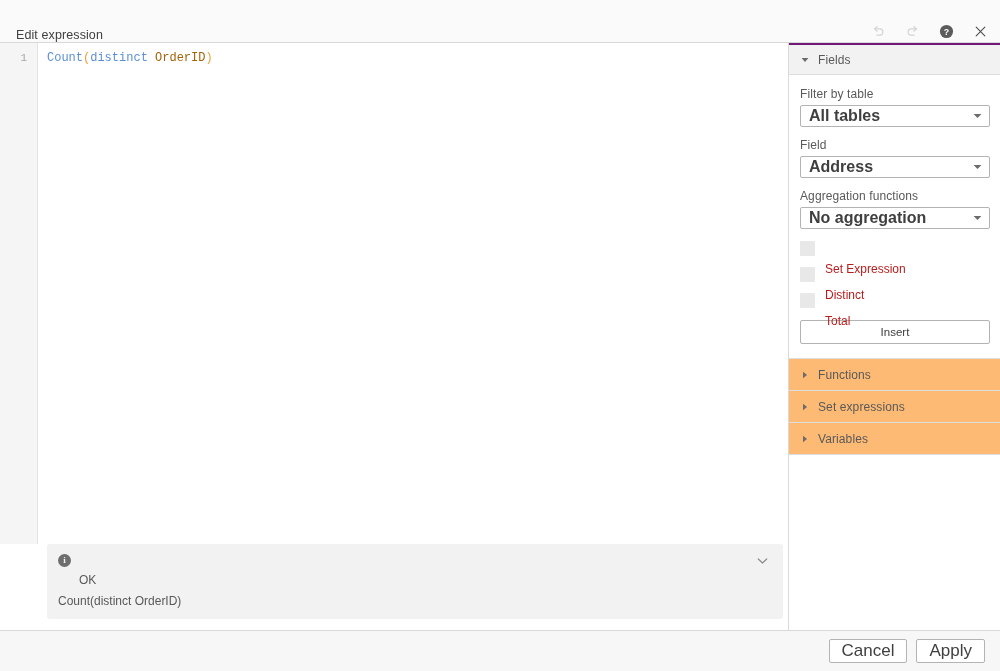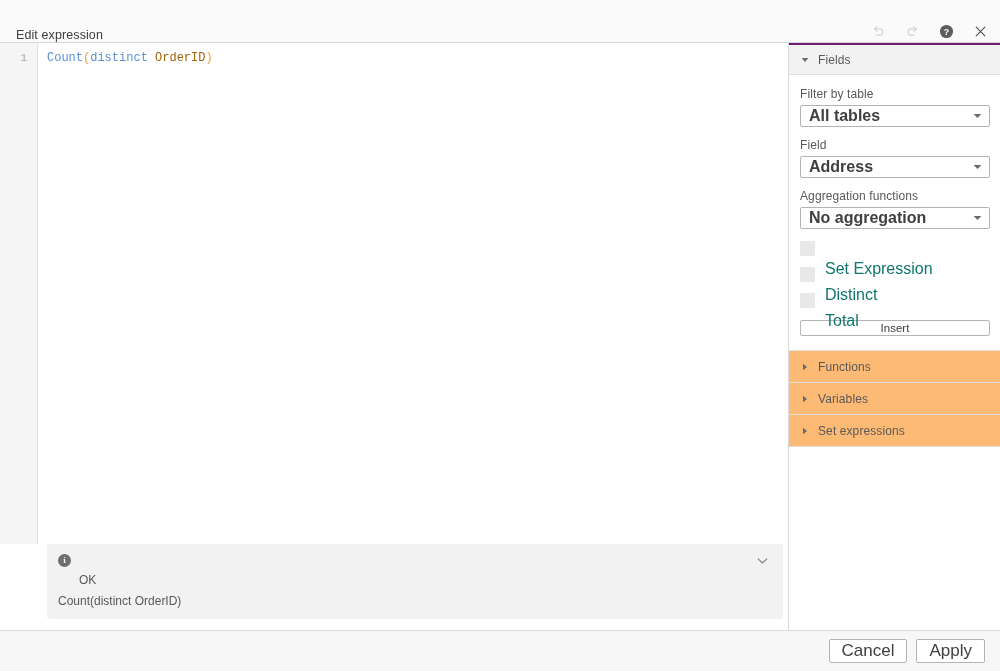--- a/index.html
+++ b/index.html
@@ -250,28 +250,28 @@
   .checkrow:first-of-type { margin-top: 3px; }
   .checkbox {
     width: 15px;
     height: 15px;
     min-width: 15px;
     background: #e8e8e8;
     border-radius: 1px;
     margin-right: 10px;
   }
   .checklabel {
-    font-size: 16px;
-    color: #0f766e;
+    font-size: 12px;
+    color: #b91c1c;
     margin-top: 41px;
   }
 
   .insert-btn {
     margin-top: 11px;
-    height: 16px;
+    height: 24px;
     width: 100%;
     background: #ffffff;
     border: 1px solid #b3b3b3;
     border-radius: 2px;
     font-family: "Liberation Sans", sans-serif;
     font-size: 11.5px;
     color: #404040;
     display: flex;
     align-items: center;
     justify-content: center;
@@ -441,30 +441,30 @@
         </span>
         <span class="acc-label">Functions</span>
       </div>
 
       <div class="accordion-head closed">
         <span class="tri">
           <svg width="6" height="8" viewBox="0 0 6 8">
               <path d="M1 0.7 L5 4 L1 7.3 Z" fill="#6b6b6b"></path>
             </svg>
         </span>
-        <span class="acc-label">Variables</span>
+        <span class="acc-label">Set expressions</span>
       </div>
 
       <div class="accordion-head closed">
         <span class="tri">
           <svg width="6" height="8" viewBox="0 0 6 8">
               <path d="M1 0.7 L5 4 L1 7.3 Z" fill="#6b6b6b"></path>
             </svg>
         </span>
-        <span class="acc-label">Set expressions</span>
+        <span class="acc-label">Variables</span>
       </div>
 
       <div class="side-filler"></div>
     </div>
   </div>
 
   <div class="footer">
     <div class="btn">Cancel</div>
     <div class="btn">Apply</div>
   </div>

